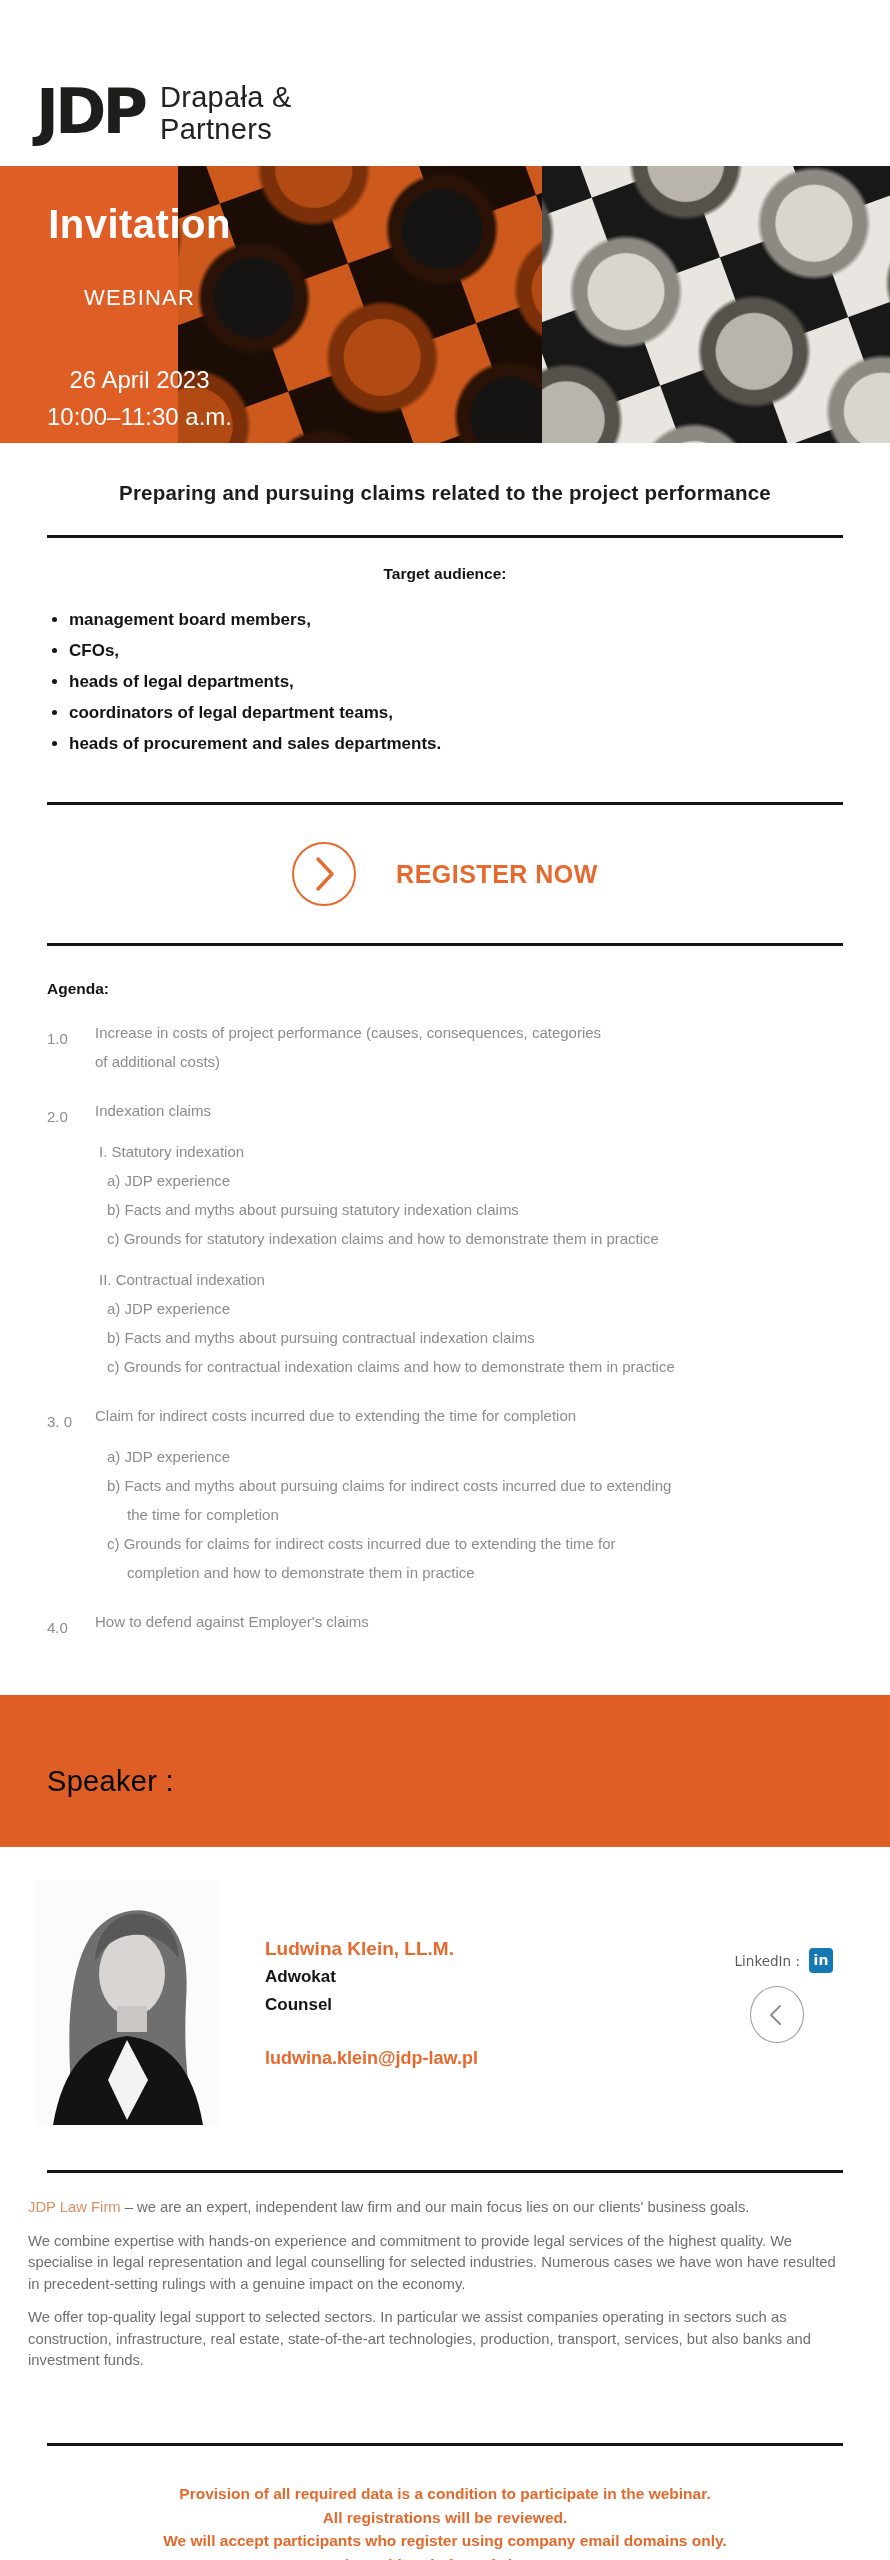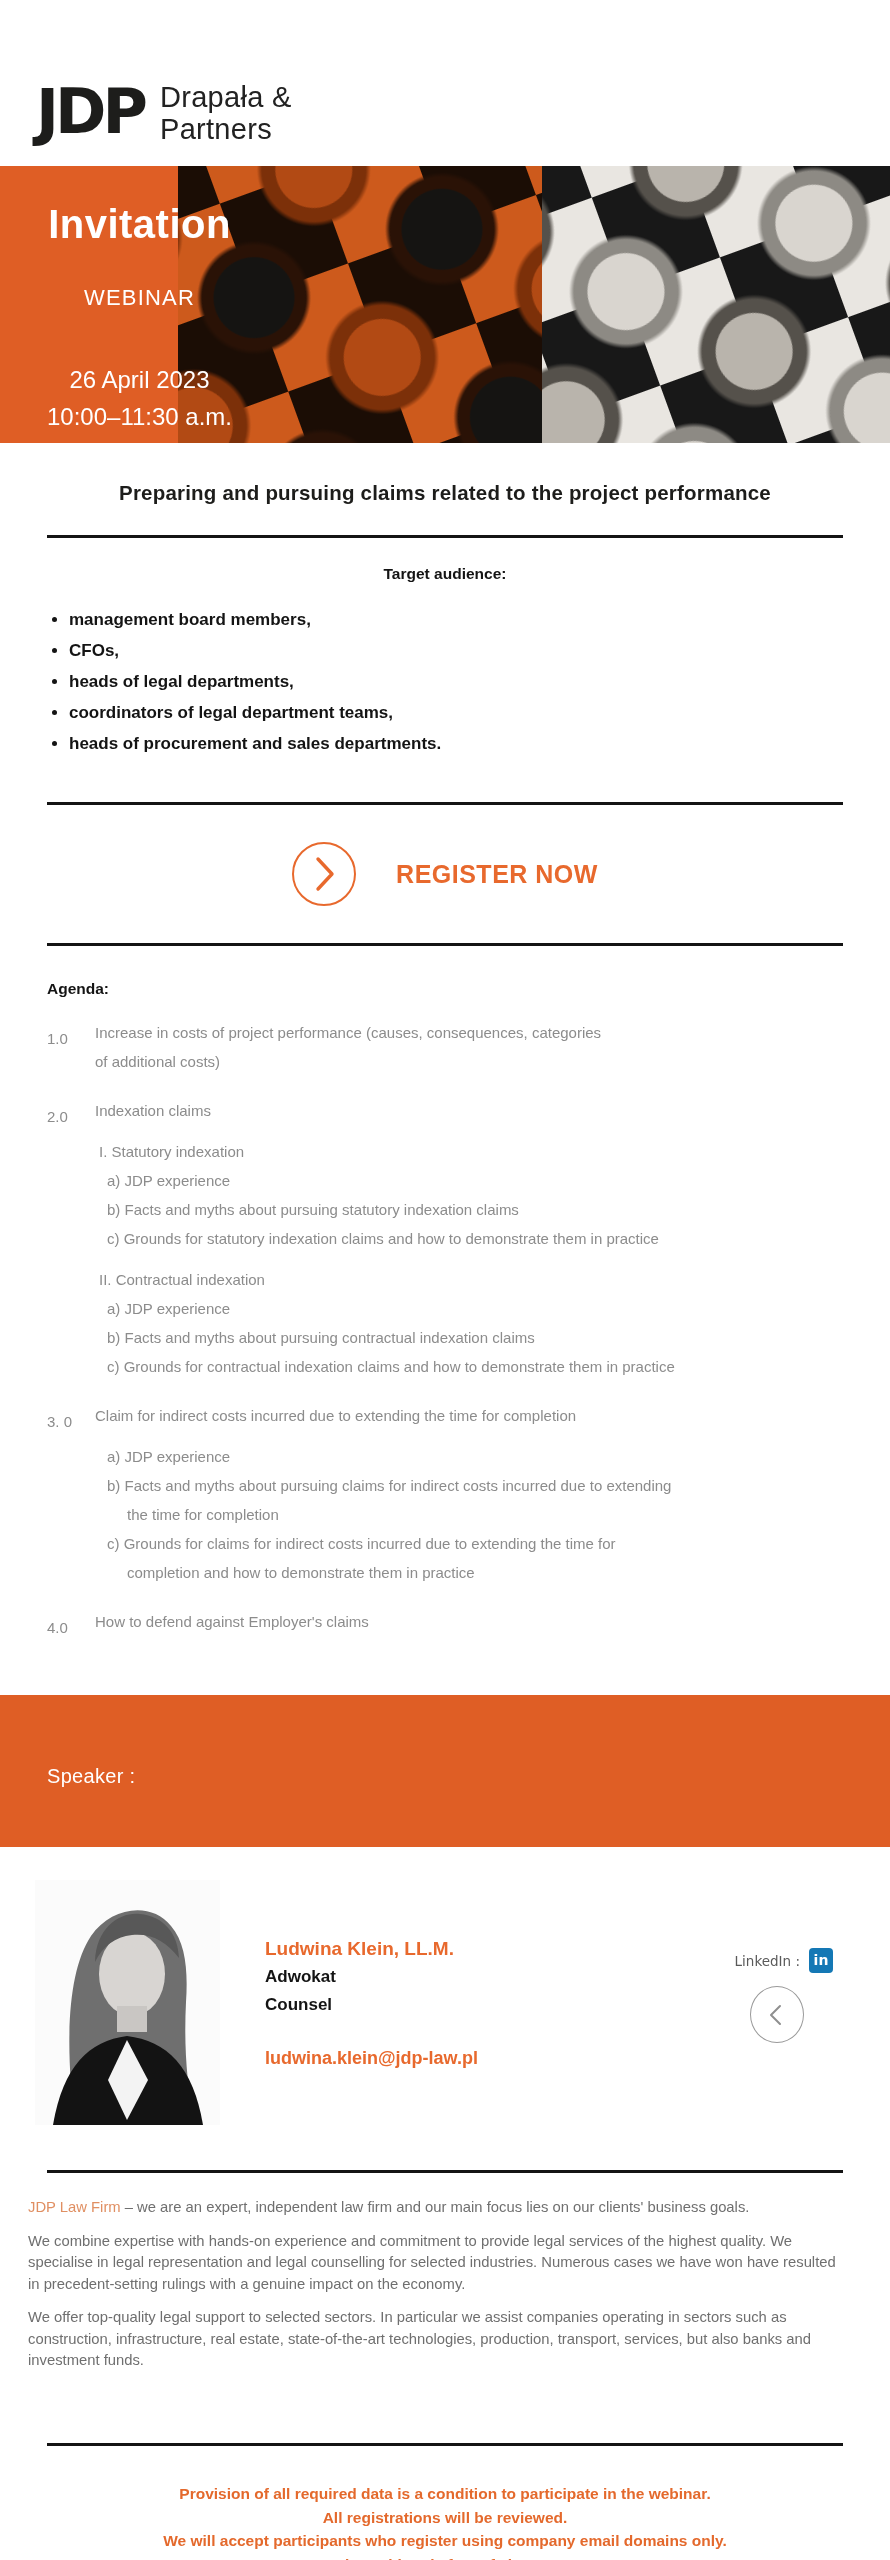--- a/index.html
+++ b/index.html
@@ -79,21 +79,21 @@
   .ag-row{position:relative;font-size:15px;line-height:29px;color:#8c8c8c;padding-left:48px;}
   .ag-num{position:absolute;left:0;top:6px;}
   .ag-row.ind-sub1{padding-left:52px;}
   .ag-row.ind-sub2{padding-left:60px;}
   .ag-row.ind-sub3{padding-left:80px;}
   .ag-row.mt-lg{margin-top:20px;}
   .ag-row.mt-md{margin-top:12px;}
 
   
   .speaker-banner{height:152px;background:#DF5E25;padding:70px 0 0 47px;}
-  .speaker-banner h3{margin:0;color:#ffffff;font-size:20px;font-weight:500;letter-spacing:.3px;}
+  .speaker-banner h3{margin:0;color:#000000;font-size:29px;font-weight:500;letter-spacing:.3px;}
 
   
   .speaker{position:relative;height:323px;}
   .speaker-photo{position:absolute;left:35px;top:33px;width:185px;height:245px;overflow:hidden;background:#fcfcfc;}
   .speaker-photo svg{display:block;width:100%;height:100%;}
   .speaker-info{position:absolute;left:265px;top:88px;}
   .sp-name{margin:0;font-size:19px;font-weight:600;color:#E8692D;line-height:28px;}
   .sp-role{margin:0;font-size:17px;font-weight:700;color:#141414;line-height:28px;}
   .sp-email{display:inline-block;margin-top:29px;font-size:18px;font-weight:600;color:#E8692D;text-decoration:none;}
   .linkedin-row{position:absolute;right:57px;top:101px;display:flex;align-items:center;gap:9px;}

